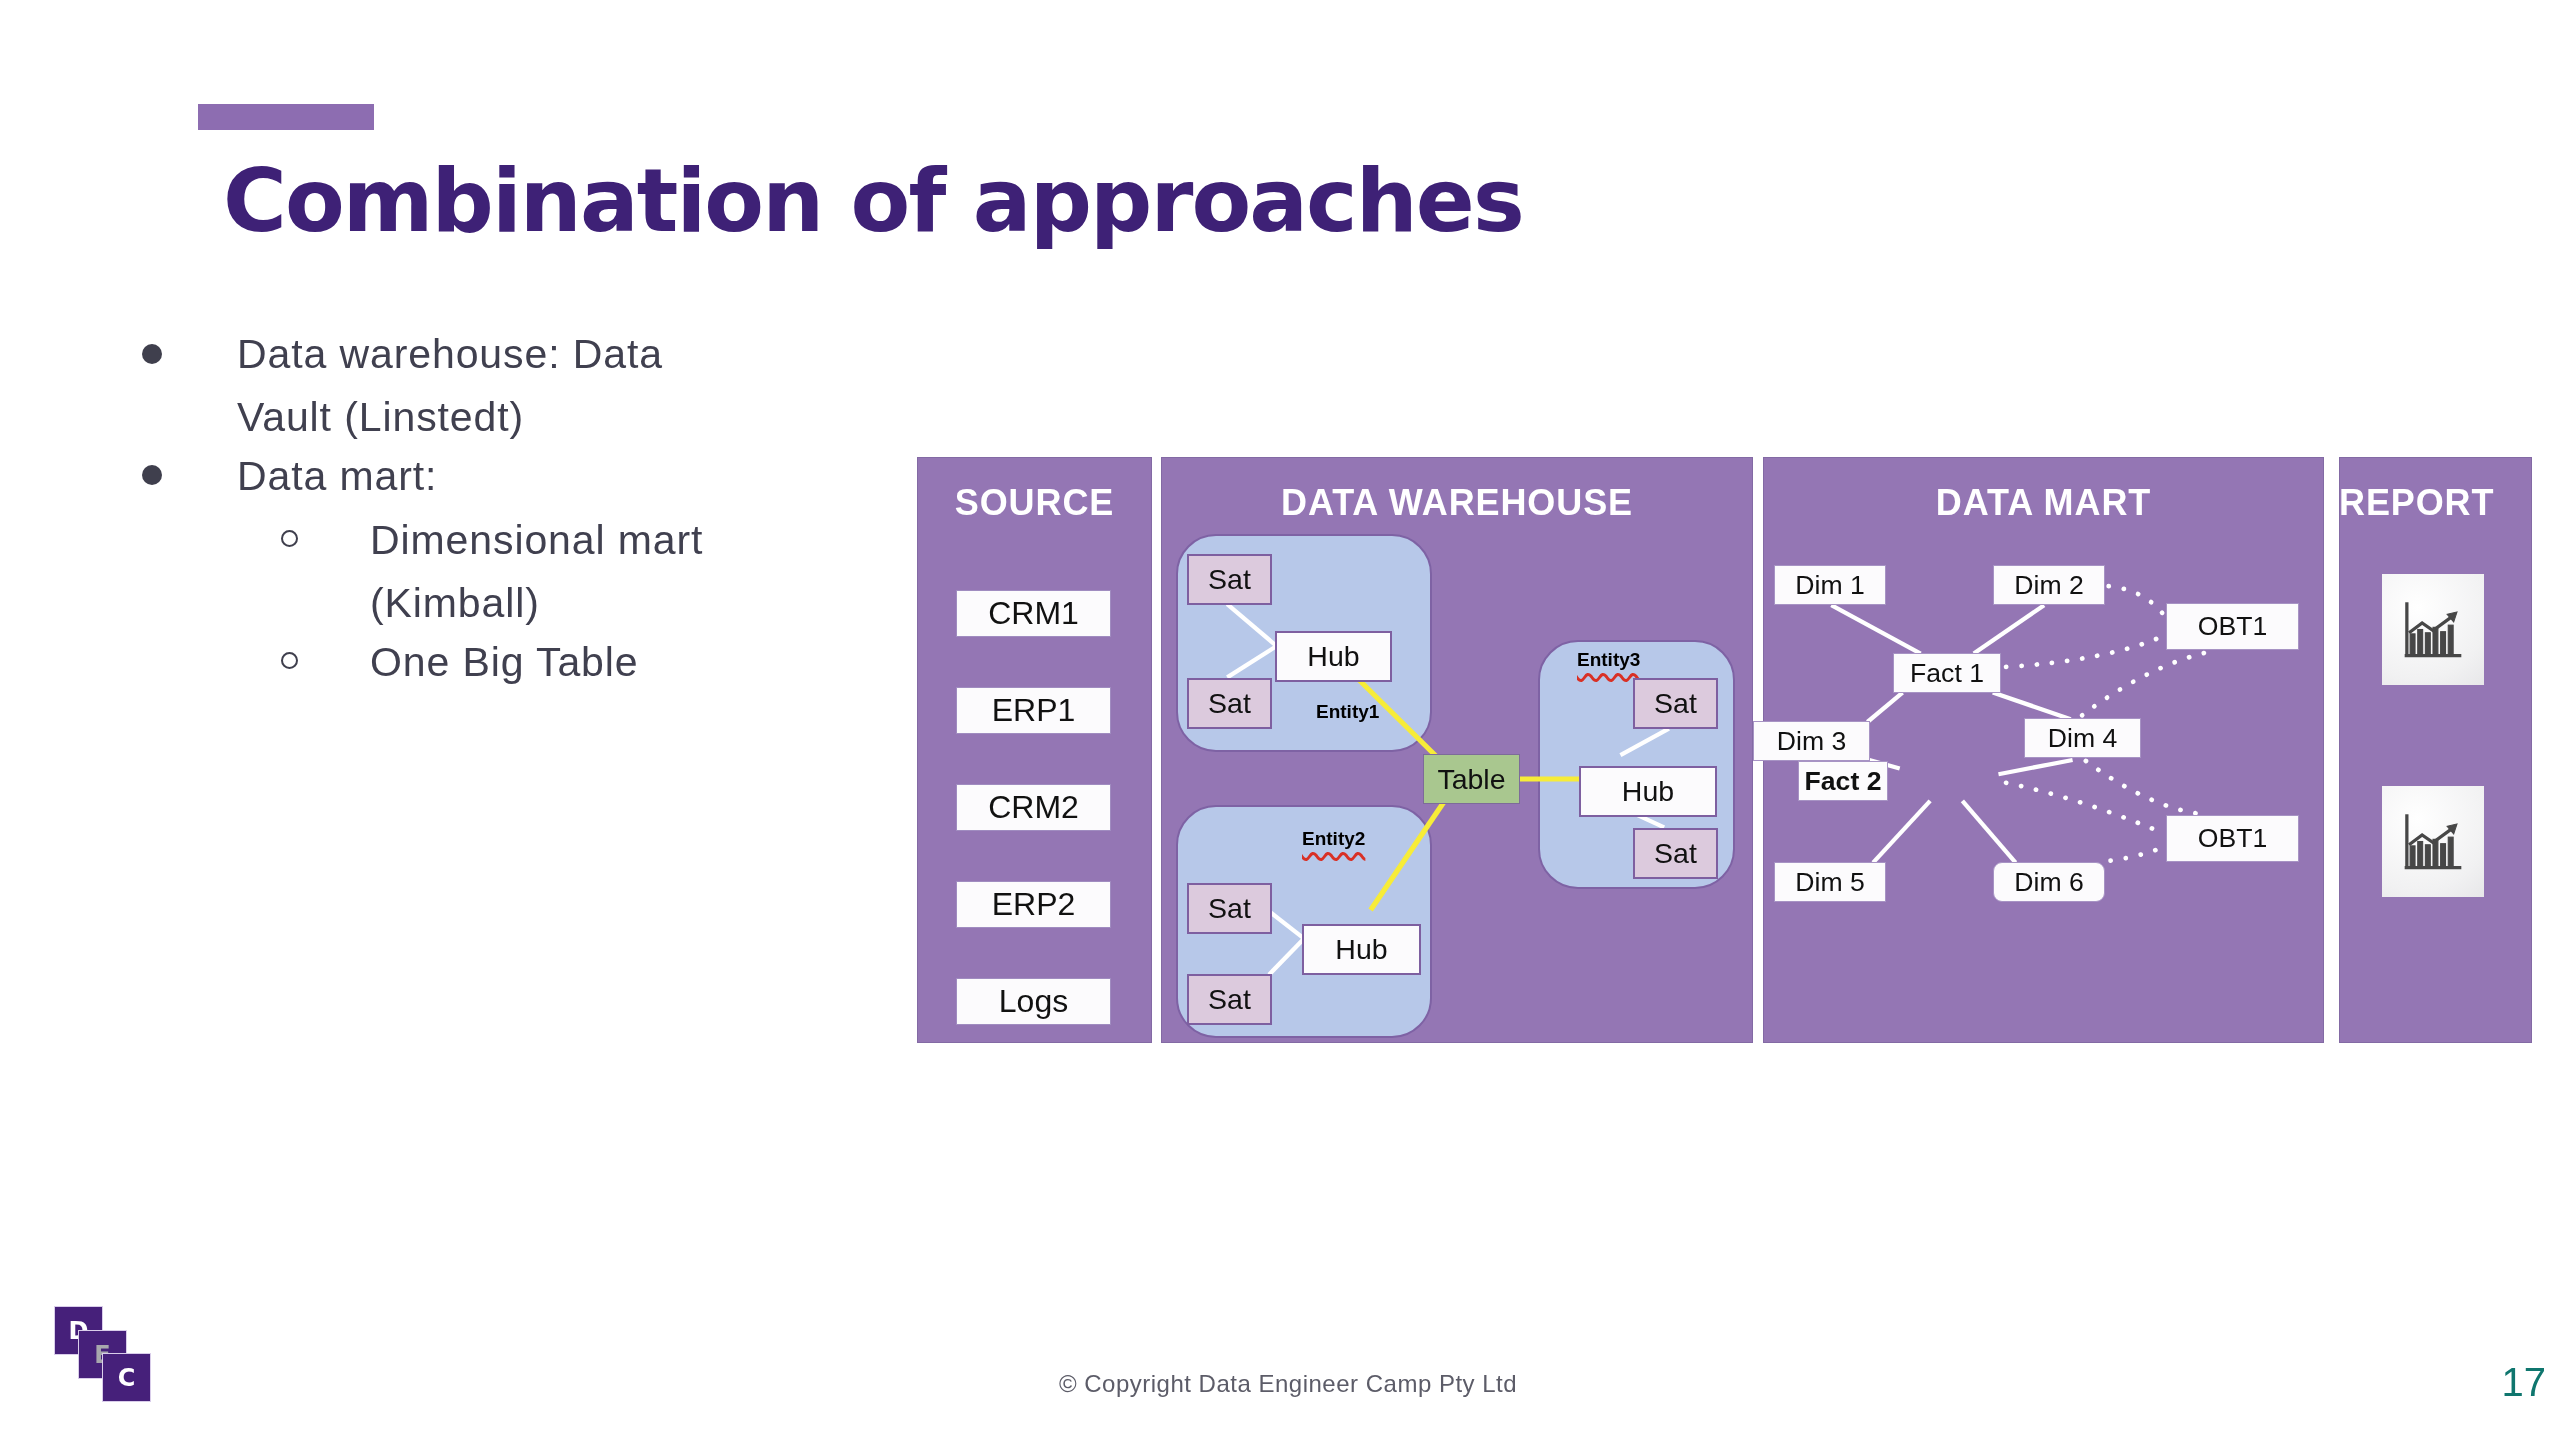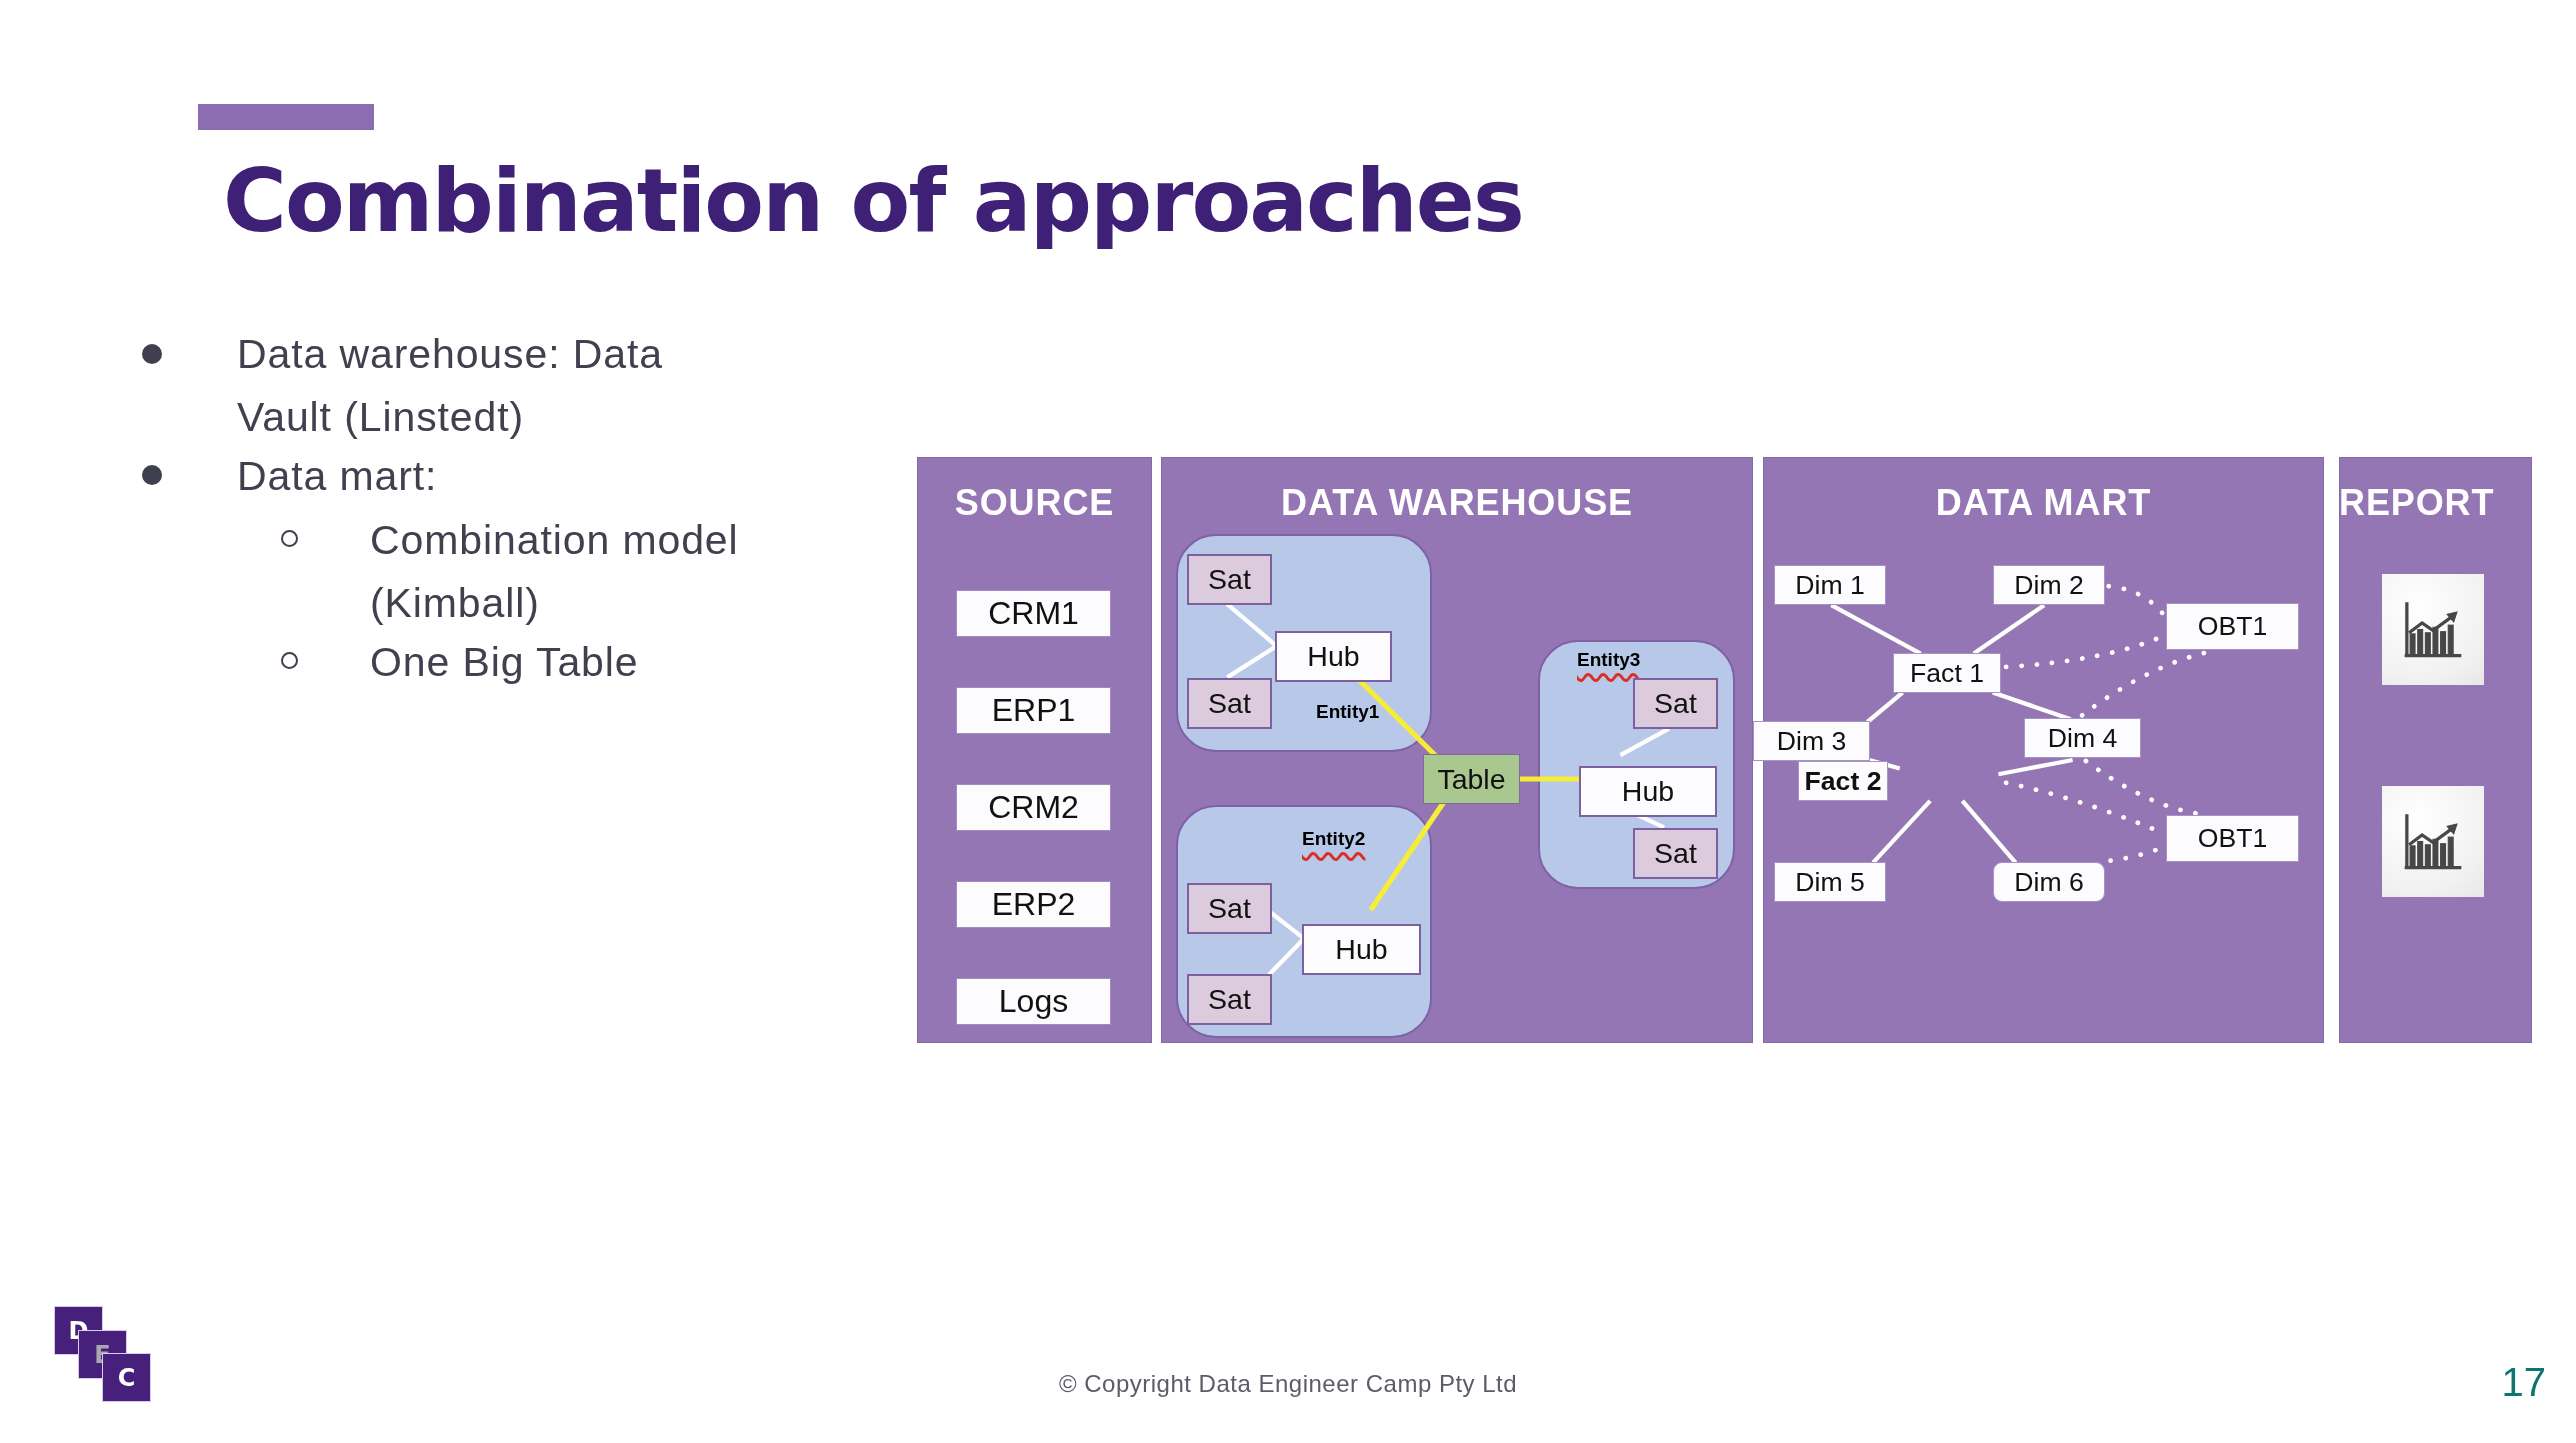--- a/index.html
+++ b/index.html
@@ -61,21 +61,21 @@
 
 <div class="abs dot" style="left:142px; top:344px;"></div>
 <div class="abs bullet-text" style="left:237px; top:323px;">
   <div>Data warehouse: Data</div>
   <div>Vault (Linstedt)</div>
 </div>
 <div class="abs dot" style="left:142px; top:465px;"></div>
 <div class="abs bullet-text" style="left:237px; top:445px;">Data mart:</div>
 <div class="abs circ" style="left:281px; top:530px;"></div>
 <div class="abs bullet-text" style="left:370px; top:509px;">
-  <div>Combination model</div>
+  <div>Dimensional mart</div>
   <div>(Kimball)</div>
 </div>
 <div class="abs circ" style="left:281px; top:652px;"></div>
 <div class="abs bullet-text" style="left:370px; top:631px;">One Big Table</div>
 
 <div id="panel-source" class="abs panel"></div>
 <div id="panel-warehouse" class="abs panel"></div>
 <div id="panel-mart" class="abs panel"></div>
 <div id="panel-report" class="abs panel"></div>
 

